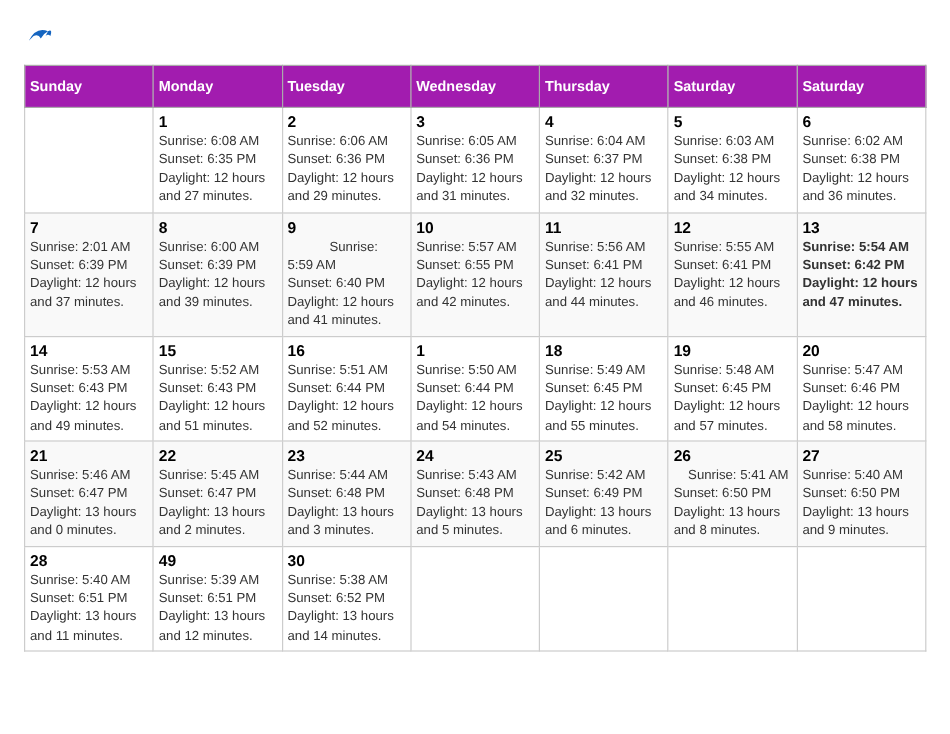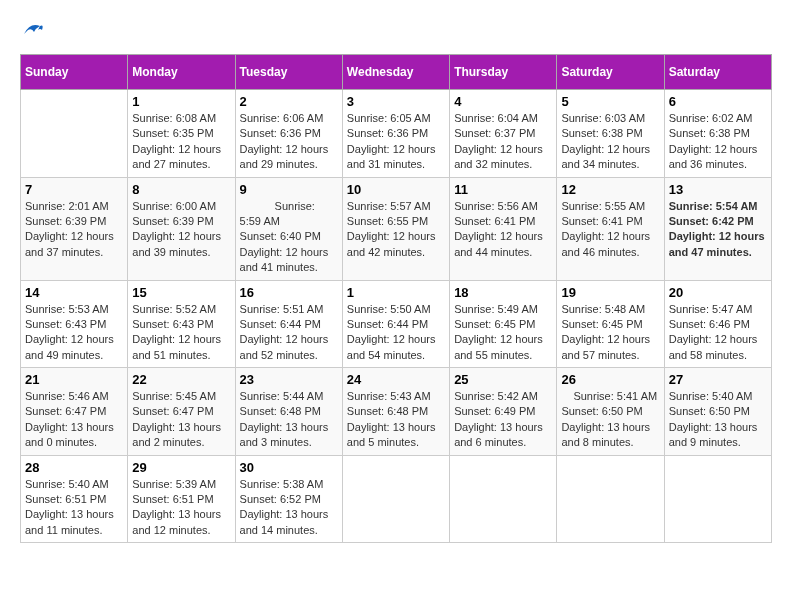--- a/index.html
+++ b/index.html
@@ -174,21 +174,21 @@
           <td><span class="day-number">27</span><span class="day-info" style="white-space: pre-line;">Sunrise: 5:40 AM
 Sunset: 6:50 PM
 Daylight: 13 hours
 and 9 minutes.</span></td>
         </tr>
         <tr>
           <td><span class="day-number">28</span><span class="day-info" style="white-space: pre-line;">Sunrise: 5:40 AM
 Sunset: 6:51 PM
 Daylight: 13 hours
 and 11 minutes.</span></td>
-          <td><span class="day-number">29</span><span class="day-info" style="white-space: pre-line;">Sunrise: 5:39 AM
+          <td><span class="day-number">49</span><span class="day-info" style="white-space: pre-line;">Sunrise: 5:39 AM
 Sunset: 6:51 PM
 Daylight: 13 hours
 and 12 minutes.</span></td>
           <td><span class="day-number">30</span><span class="day-info" style="white-space: pre-line;">Sunrise: 5:38 AM
 Sunset: 6:52 PM
 Daylight: 13 hours
 and 14 minutes.</span></td>
           <td class="empty"></td>
           <td class="empty"></td>
           <td class="empty"></td>

